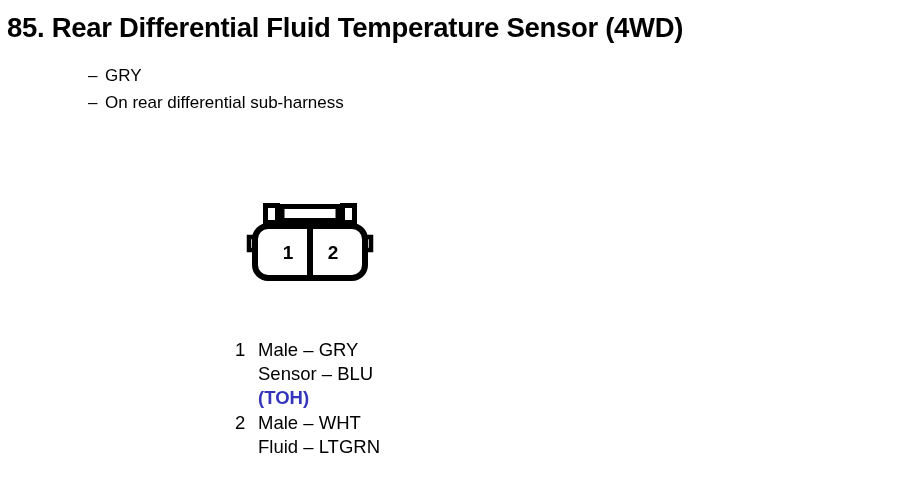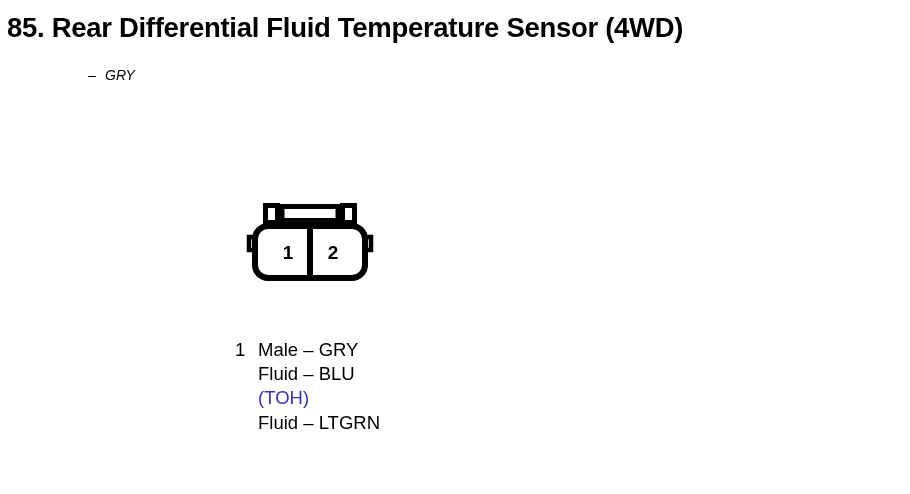--- a/index.html
+++ b/index.html
@@ -35,23 +35,22 @@
     letter-spacing: -0.3px;
     white-space: nowrap;
     line-height: 32px;
   }
 
   
   .bullets {
     position: absolute;
     left: 88px;
     top: 54px;
-    font-size: 14px;
+    font-size: 17px;
     line-height: 27px;
-    font-style: italic;
   }
   .bullet-row {
     white-space: nowrap;
     height: 27px;
   }
   .bullet-dash {
     display: inline-block;
     width: 17px;
   }
 
@@ -88,32 +87,36 @@
     display: inline-block;
     width: 23px;
     text-align: left;
   }
   .pin-indent {
     display: inline-block;
     width: 23px;
   }
   .pin-code {
     color: #3333bb;
+    font-weight: bold;
   }
 </style>
 </head>
 <body>
 
 <div class="page">
 
   <div class="title">85. Rear Differential Fluid Temperature Sensor (4WD)</div>
 
   <div class="bullets">
     <div class="bullet-row">
       <span class="bullet-dash">–</span><span>GRY</span>
+    </div>
+    <div class="bullet-row">
+      <span class="bullet-dash">–</span><span>On rear differential sub-harness</span>
     </div>
   </div>
 
   <div class="connector">
     <svg width="140" height="86" viewBox="0 0 140 86" xmlns="http://www.w3.org/2000/svg">
       <g>
 
         <path d="M25.5 5.5 h12 v17 h-12 z" fill="none" stroke="#000000" stroke-width="5"></path>
 
         <path d="M102.5 5.5 h12 v17 h-12 z" fill="none" stroke="#000000" stroke-width="5"></path>
@@ -137,28 +140,31 @@
     </svg>
   </div>
 
   <div class="pin-legend">
 
     <div class="pin-group">
       <div class="pin-line">
         <span class="pin-num">1</span><span>Male – GRY</span>
       </div>
       <div class="pin-line">
-        <span class="pin-indent"></span><span>Fluid – BLU</span>
+        <span class="pin-indent"></span><span>Sensor – BLU</span>
       </div>
       <div class="pin-line">
         <span class="pin-indent"></span><span class="pin-code">(TOH)</span>
       </div>
     </div>
 
     <div class="pin-group">
+      <div class="pin-line">
+        <span class="pin-num">2</span><span>Male – WHT</span>
+      </div>
       <div class="pin-line">
         <span class="pin-indent"></span><span>Fluid – LTGRN</span>
       </div>
     </div>
 
   </div>
 
 </div>
 
 </body></html>

